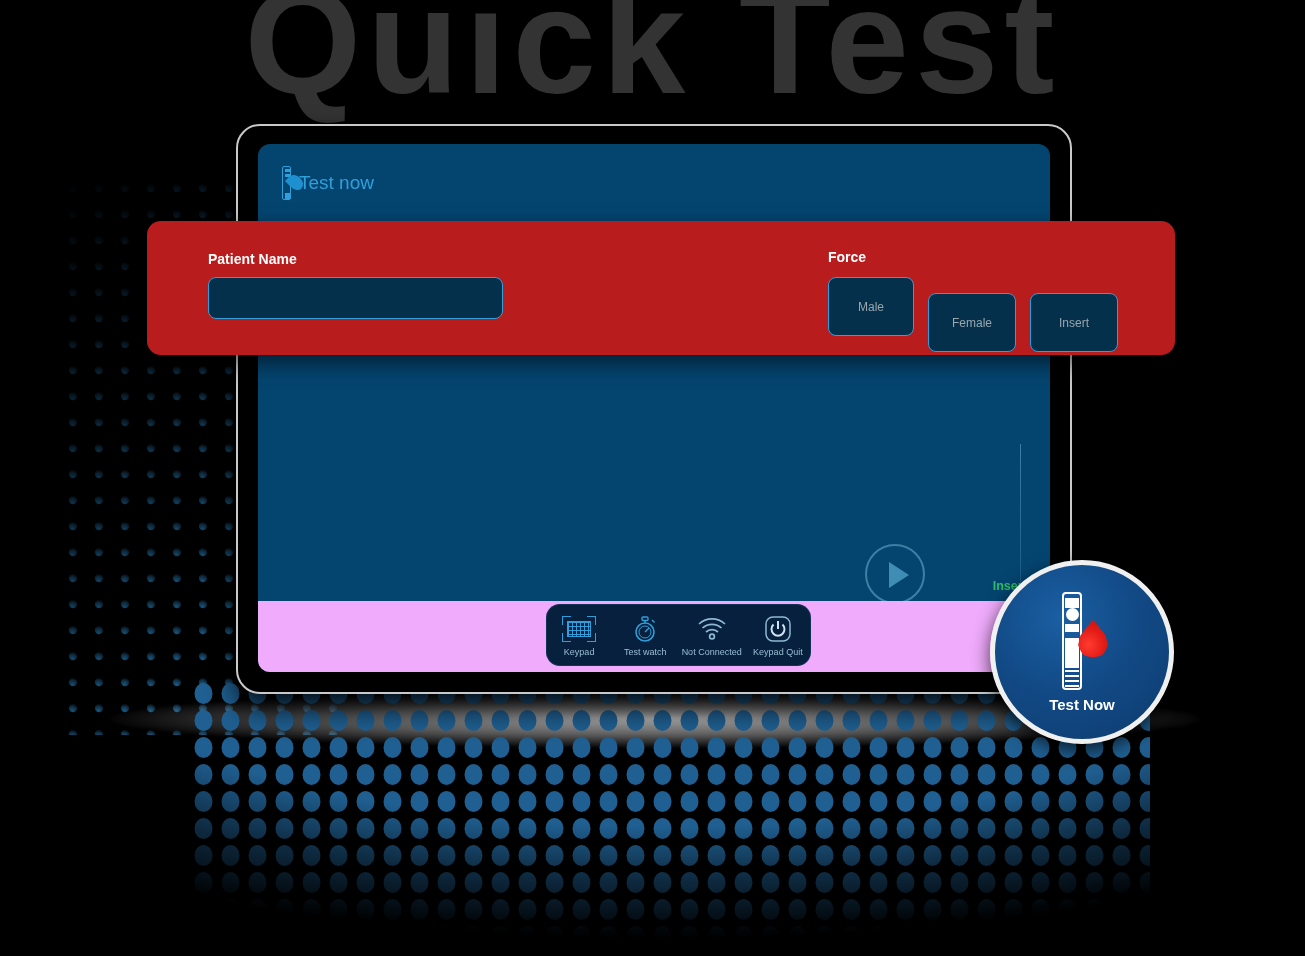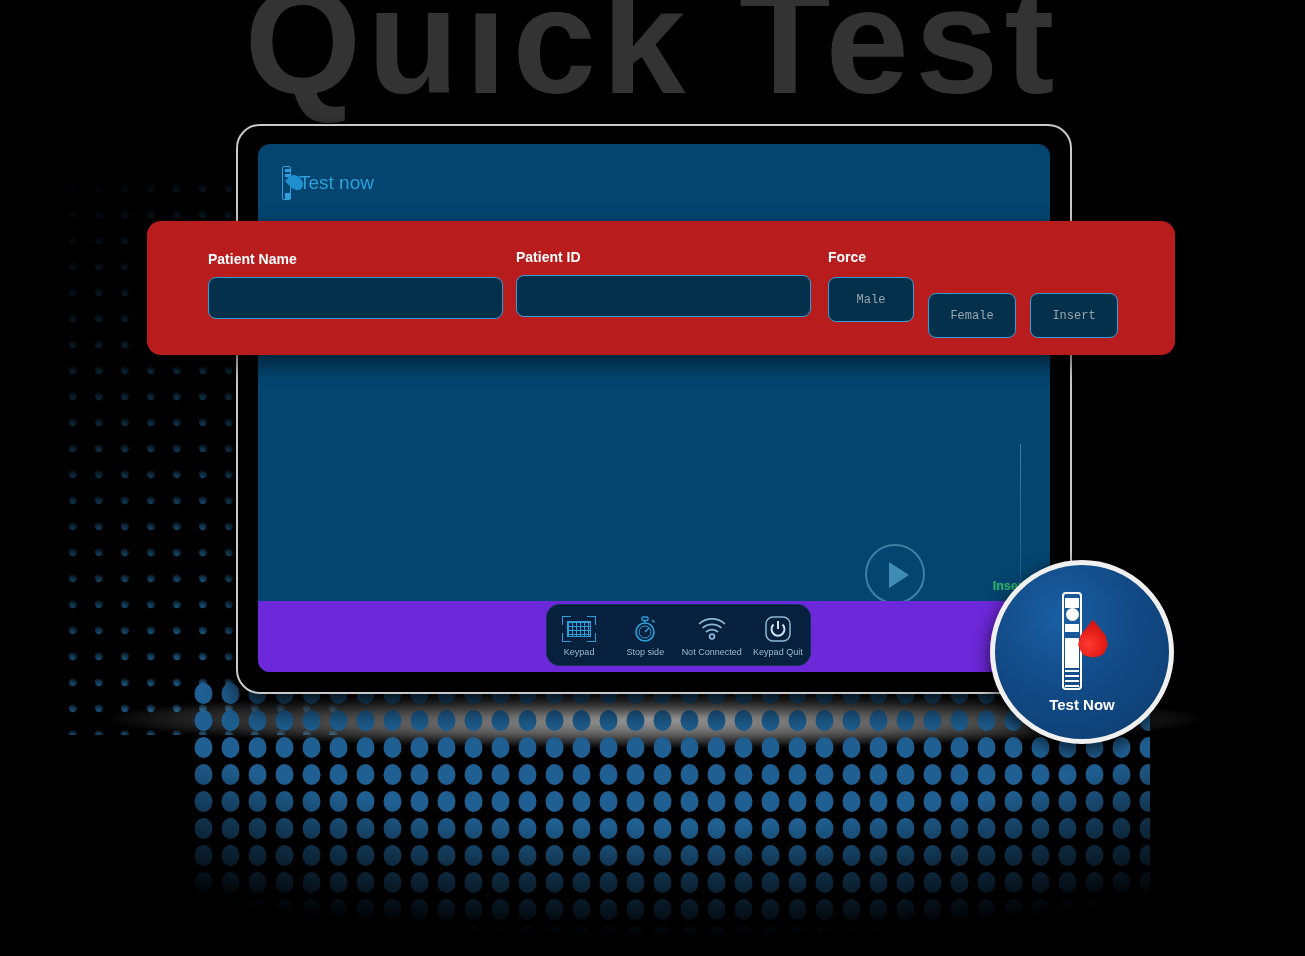--- a/index.html
+++ b/index.html
@@ -112,21 +112,21 @@
   
   #cart-hint {
     position: absolute; left: 700px; top: 435px; width: 150px;
     text-align: right; color: #2bbf6a; font-size: 12.5px;
     font-weight: 700; line-height: 1.25;
   }
 
   
   #bottom-bar {
     position: absolute; left: 0; bottom: 0; width: 100%; height: 71px;
-    background: #6d28d9;
+    background: #f0abfc;
   }
   #toolbar-pill {
     position: absolute; left: 288px; top: 3px;
     width: 265px; height: 62px;
     background: #06203d; border-radius: 14px;
     display: flex; align-items: center; justify-content: space-around;
     box-shadow: inset 0 0 0 1px rgba(80,140,190,0.18);
   }
   .tool { width: 60px; text-align: center; color: #79a9c9; cursor: pointer; }
   .tool .glyph { height: 30px; display: flex; align-items: center; justify-content: center; }
@@ -162,27 +162,27 @@
     border: 1px solid #2f9fdb; border-radius: 8px;
     color: #e8f4fb; font-size: 14px; padding: 0 12px;
     font-family: "Liberation Sans", sans-serif;
     outline: none;
   }
   #fld-name { position: absolute; left: 61px; top: 30px; }
   #fld-id   { position: absolute; left: 369px; top: 28px; }
   #fld-gen  { position: absolute; left: 681px; top: 28px; }
   .gender-row { display: flex; gap: 14px; margin-top: 12px; }
   .gender-btn {
-    width: 86px; height: 45px;
+    width: 86px; height: 59px;
     background: #04304b;
     border: 1px solid #2f9fdb; border-radius: 8px;
     color: #9aa6ad; font-size: 12px;
     display: flex; align-items: center; justify-content: center;
     cursor: pointer;
-    font-family: Liberation Mono, monospace;
+    font-family: Liberation Sans, sans-serif;
     text-align: right;
   }
   .gender-btn.wide { width: 88px; margin-top: 16px; }
 
   
   #test-now-badge {
     position: absolute; left: 990px; top: 560px;
     width: 184px; height: 184px;
     border-radius: 50%;
     background: radial-gradient(circle at 38% 30%, #1a5fa3 0%, #124a86 45%, #0d3b6d 100%);
@@ -309,21 +309,21 @@
           <div class="glyph">
             <svg width="26" height="28" viewBox="0 0 26 28" xmlns="http://www.w3.org/2000/svg">
               <circle cx="13" cy="17" r="9" fill="none" stroke="#2f9fdb" stroke-width="1.6"></circle>
               <circle cx="13" cy="17" r="6" fill="none" stroke="#2f9fdb" stroke-width="1"></circle>
               <rect x="10" y="2" width="6" height="3.5" rx="1" fill="none" stroke="#2f9fdb" stroke-width="1.4"></rect>
               <line x1="13" y1="5.5" x2="13" y2="8" stroke="#2f9fdb" stroke-width="1.4"></line>
               <line x1="13" y1="17" x2="17" y2="13" stroke="#2f9fdb" stroke-width="1.4"></line>
               <line x1="20" y1="5" x2="22.5" y2="7.5" stroke="#2f9fdb" stroke-width="1.4"></line>
             </svg>
           </div>
-          <div class="tlabel">Stop side</div>
+          <div class="tlabel">Test watch</div>
         </div>
 
         <div class="tool">
           <div class="glyph">
             <svg width="30" height="24" viewBox="0 0 30 24" xmlns="http://www.w3.org/2000/svg">
               <path d="M2 7 A19 19 0 0 1 28 7" fill="none" stroke="#8fb8d4" stroke-width="1.7"></path>
               <path d="M5.5 11 A14 14 0 0 1 24.5 11" fill="none" stroke="#8fb8d4" stroke-width="1.7"></path>
               <path d="M9 15 A9 9 0 0 1 21 15" fill="none" stroke="#8fb8d4" stroke-width="1.7"></path>
               <circle cx="15" cy="19.5" r="2.4" fill="none" stroke="#8fb8d4" stroke-width="1.7"></circle>
             </svg>
@@ -346,24 +346,20 @@
     </div>
   </div>
 
   <div id="form-panel">
 
     <div id="fld-name">
       <div class="field-label">Patient Name</div>
       <input class="text-input" type="text" style="margin-top: 10px;" placeholder="">
     </div>
 
-    <div id="fld-id">
-      <div class="field-label">Patient ID</div>
-      <input class="text-input" type="text" style="margin-top: 10px;" placeholder="">
-    </div>
 
     <div id="fld-gen">
       <div class="field-label">Force</div>
       <div class="gender-row">
         <div class="gender-btn">Male</div>
         <div class="gender-btn wide">Female</div>
         <div class="gender-btn wide">Insert</div>
       </div>
     </div>
   </div>

